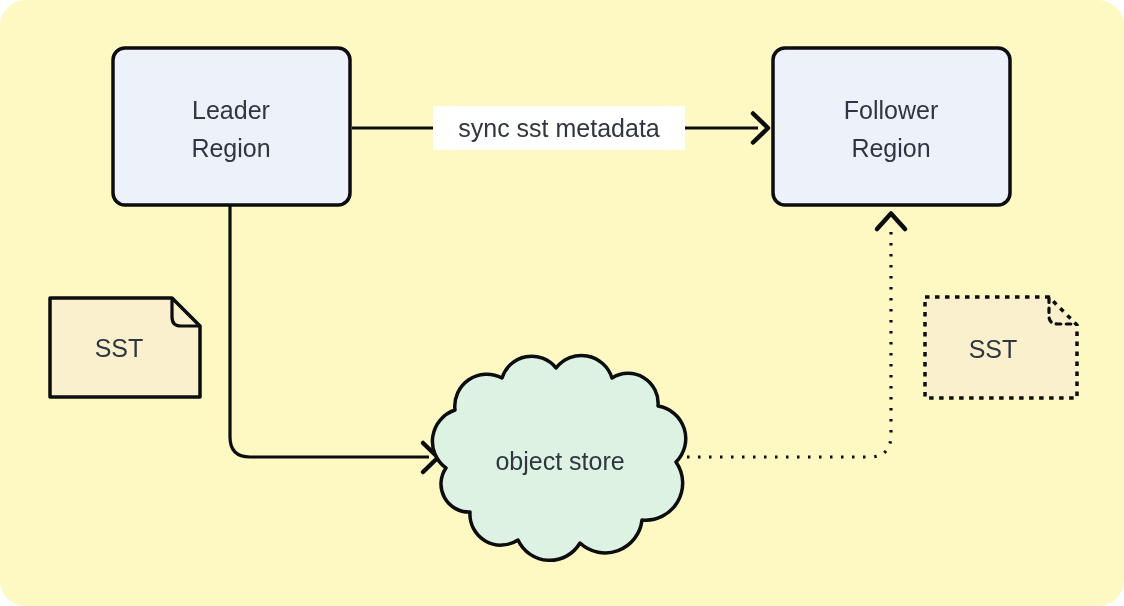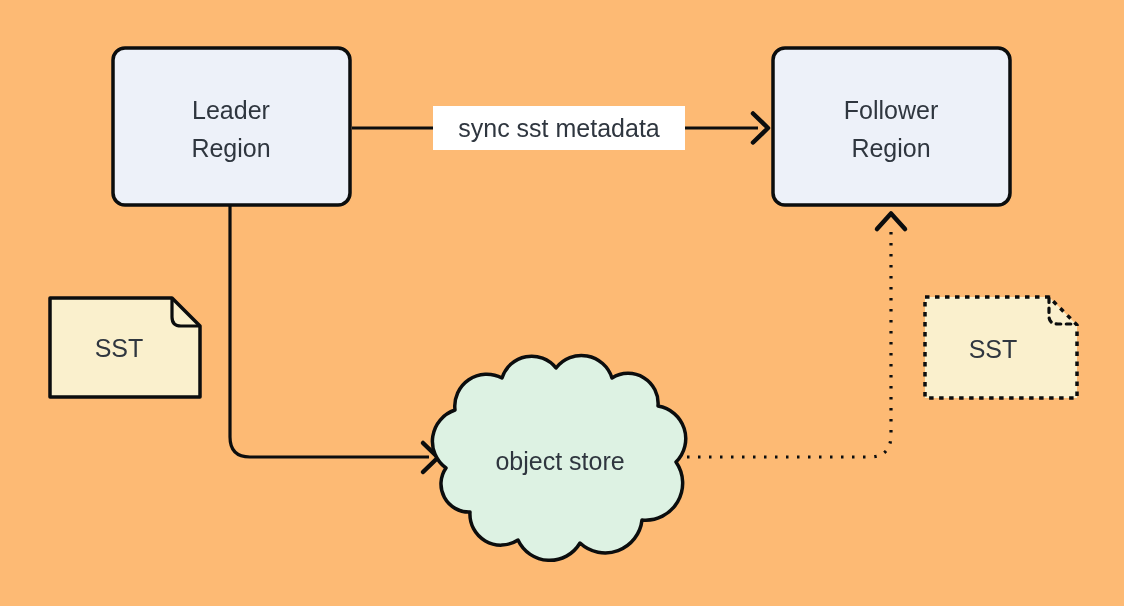--- a/index.html
+++ b/index.html
@@ -4,22 +4,23 @@
 <style>
   html, body {
     margin: 0;
     padding: 0;
     background: #ffffff;
   }
   .canvas {
     position: relative;
     width: 1124px;
     height: 606px;
-    background: #fdba74;
+    background: #fef9c3;
     overflow: hidden;
+    border-radius: 26px;
   }
   svg {
     display: block;
   }
   text {
     font-family: "Liberation Sans", sans-serif;
   }
   .node-label {
     font-size: 25px;
     text-anchor: middle;

